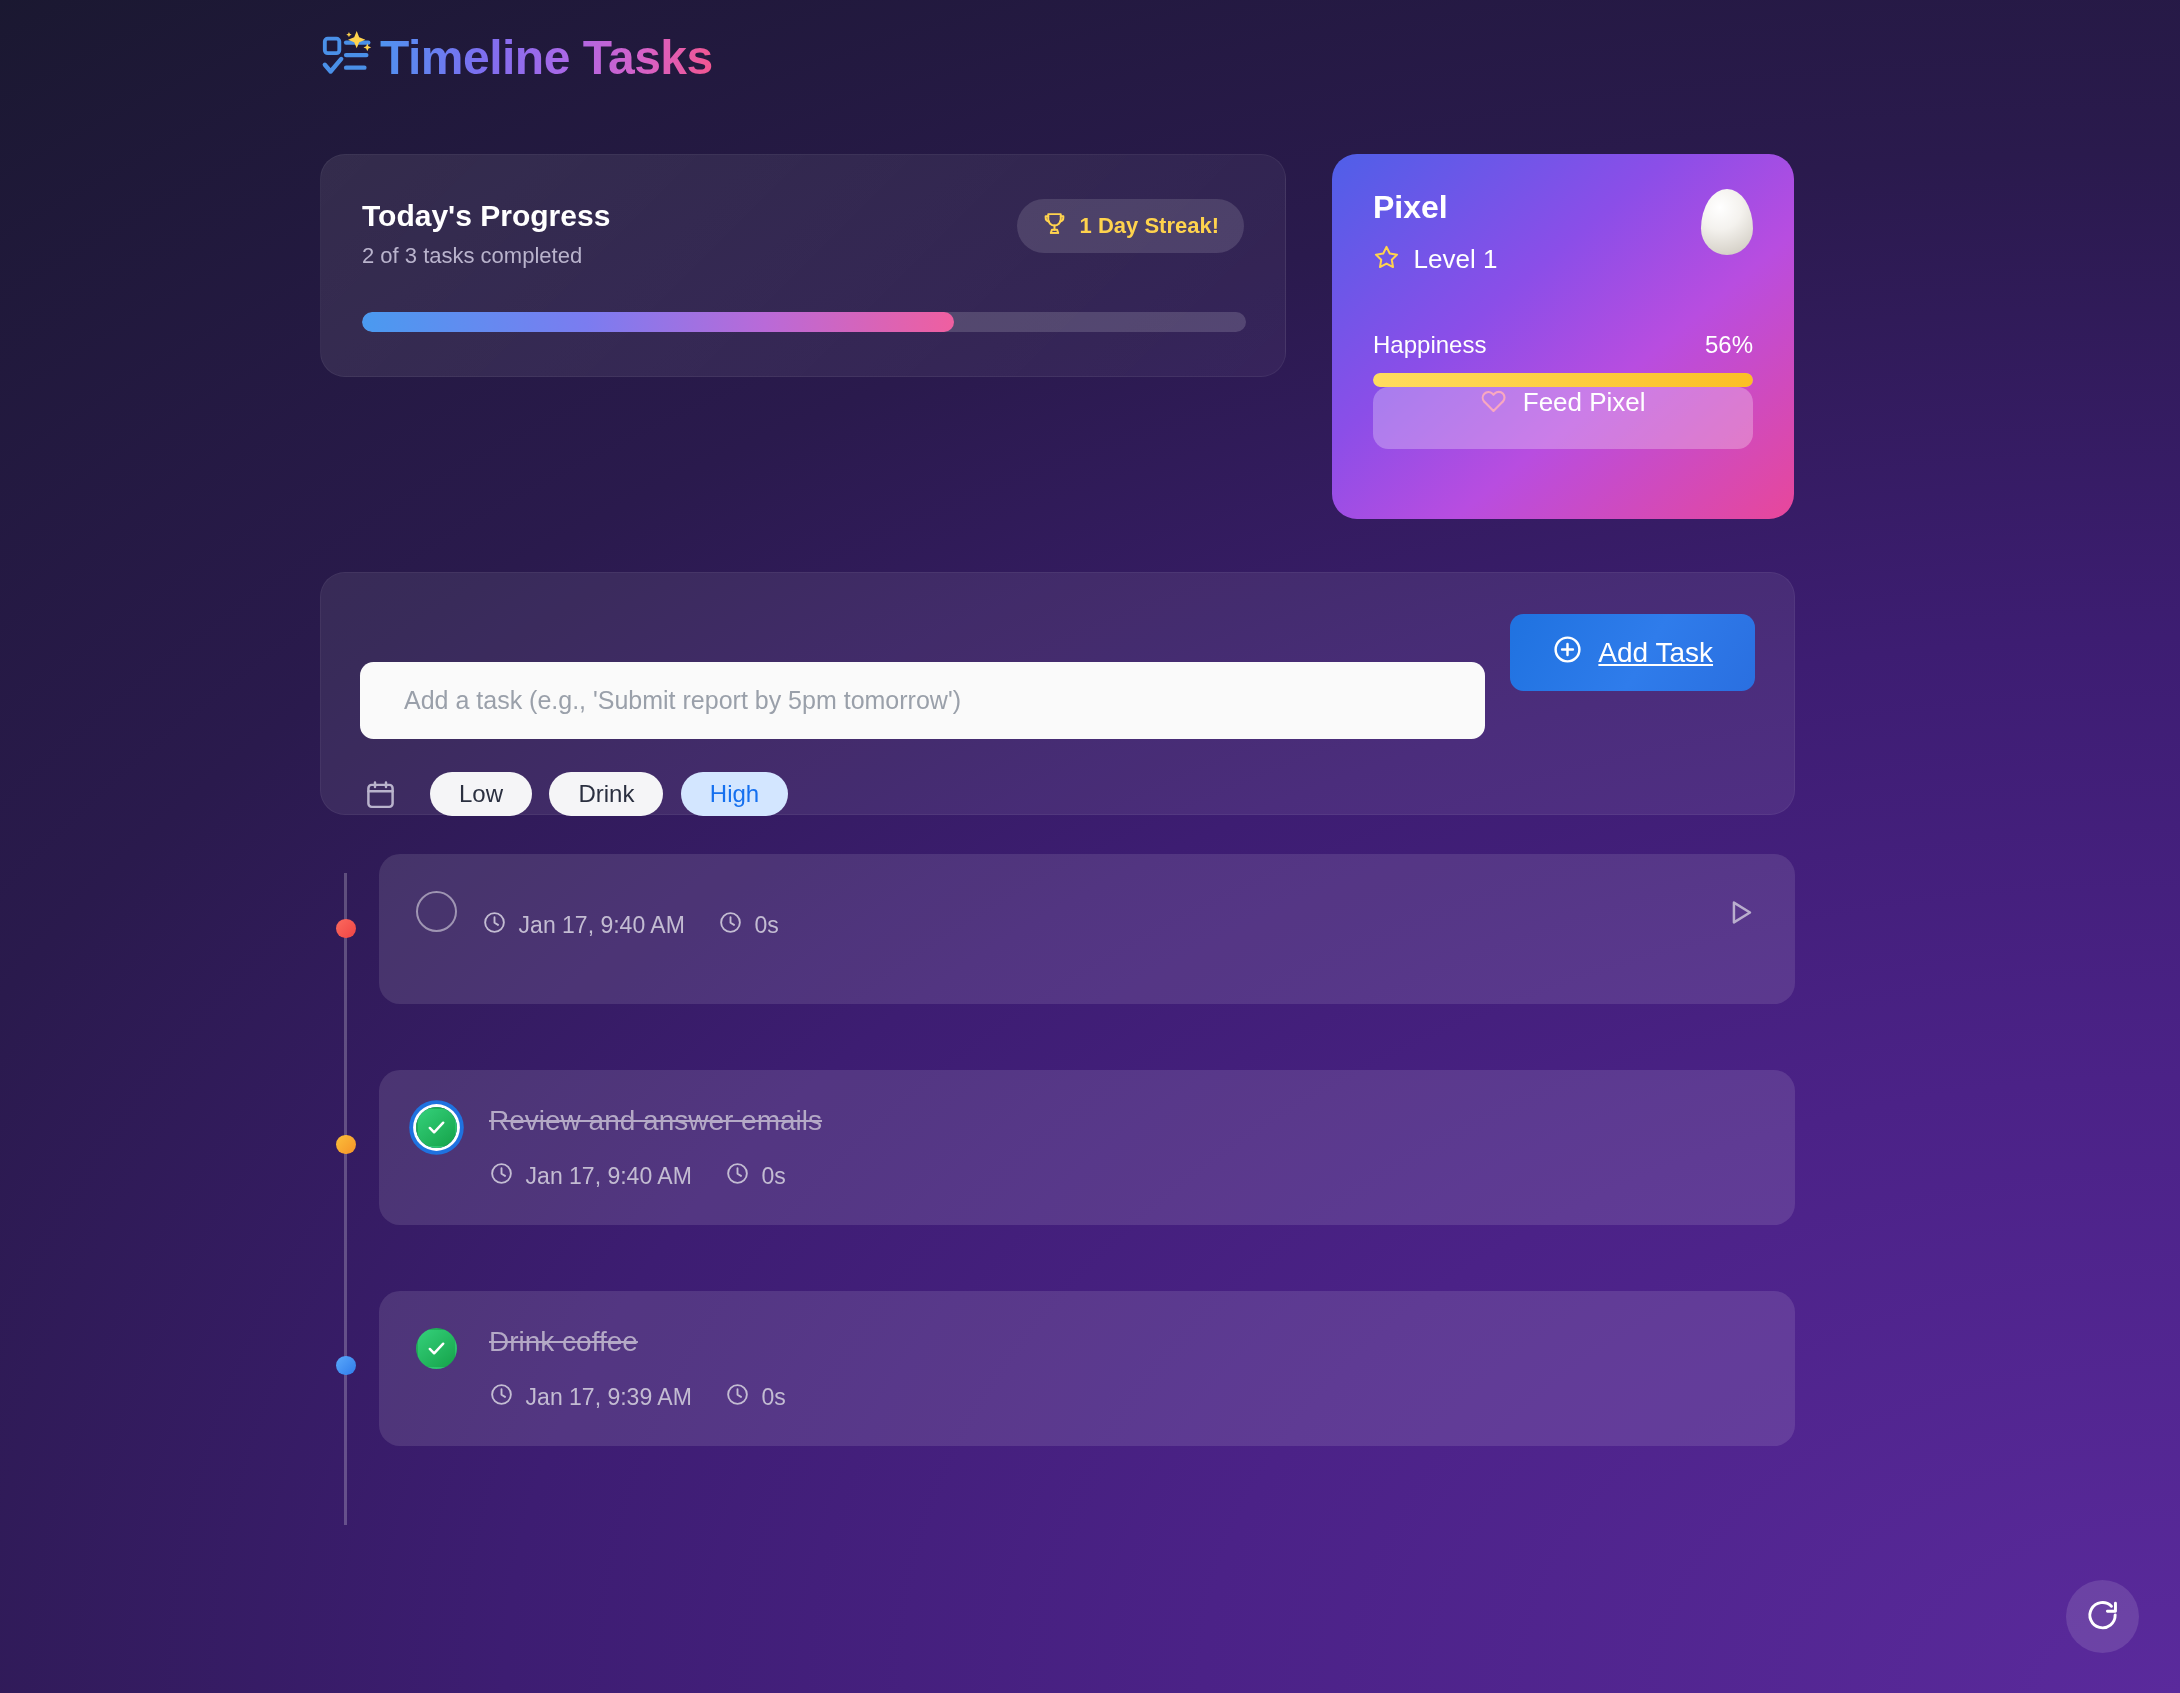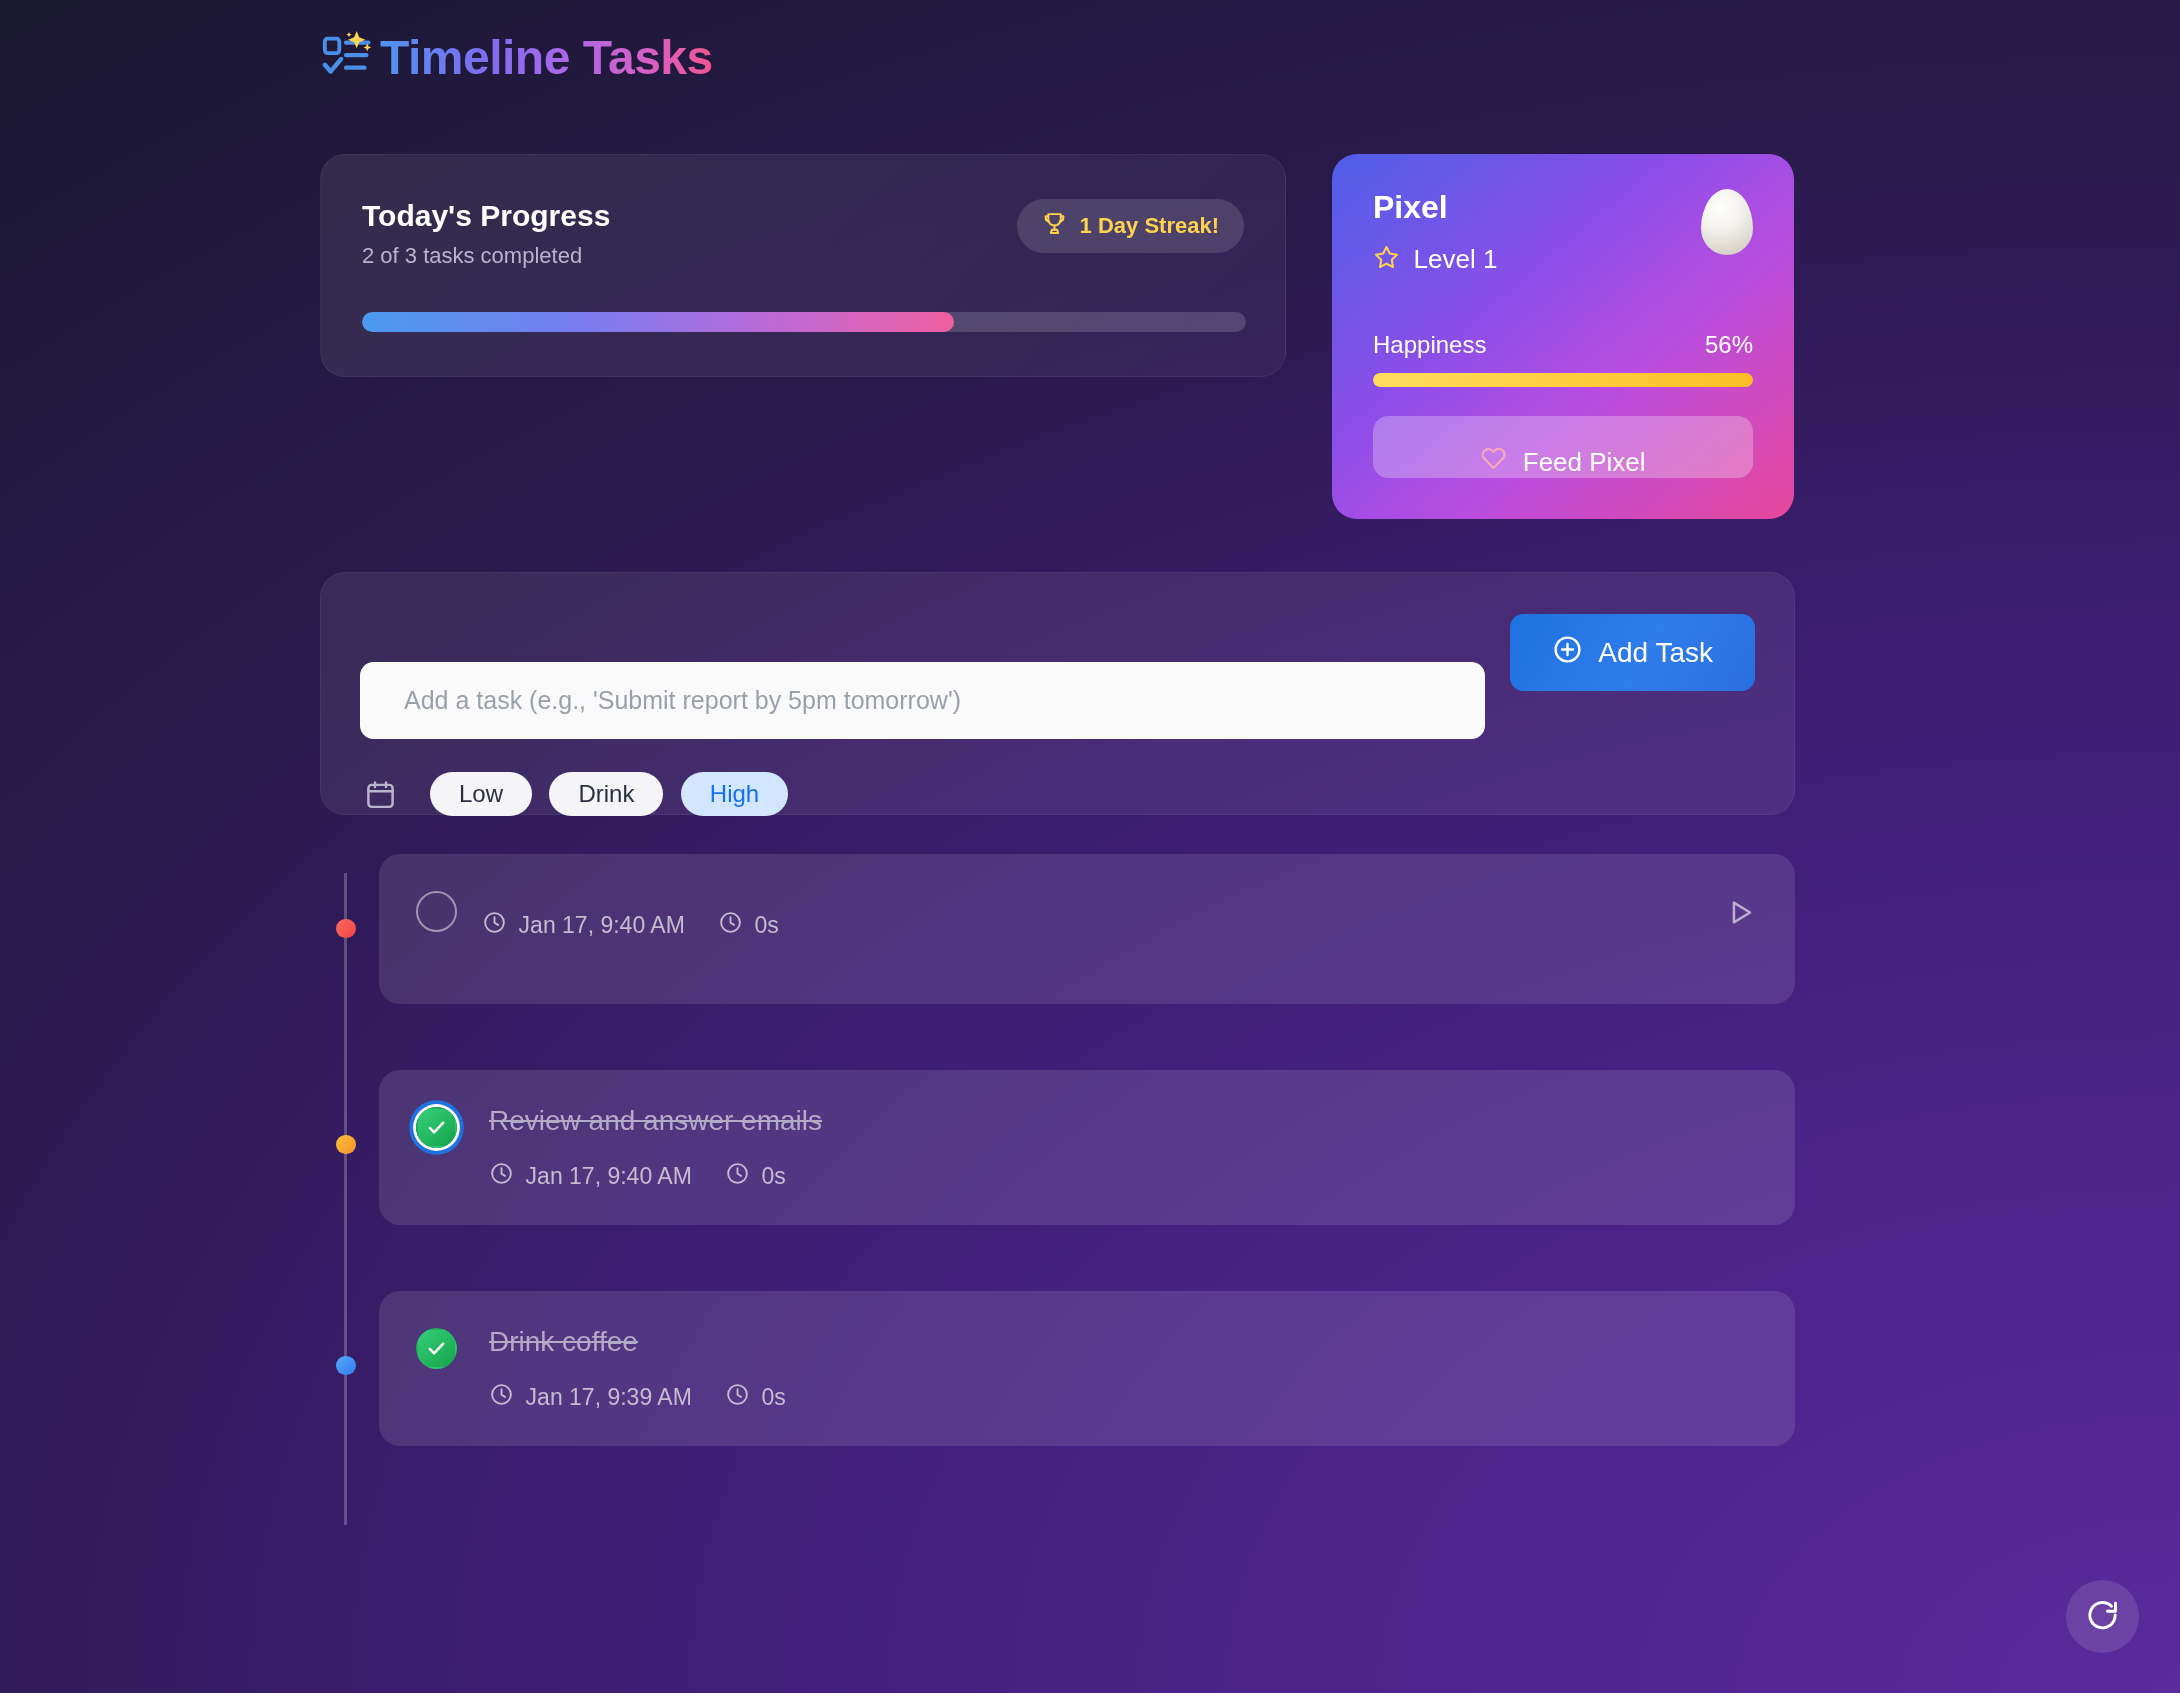--- a/index.html
+++ b/index.html
@@ -165,31 +165,30 @@
     border-radius: 965px;
     background: rgba(255,255,255,0.26);
     overflow: hidden;
   }
   .happiness-fill {
     height: 100%;
     border-radius: 965px;
     background: linear-gradient(90deg, #ffdc5e 0%, #fbbf24 100%);
   }
   .feed-button {
-    margin-top: 29px;
     width: 100%;
     height: 62px;
     border: none;
     border-radius: 15.4px;
     background: rgba(255,255,255,0.27);
     color: #ffffff;
     font-family: inherit;
     font-size: 26px;
     display: flex;
-    align-items: flex-end;
+    align-items: flex-start;
     justify-content: center;
     gap: 15.4px;
     cursor: pointer;
   }
 
   
   .composer {
     position: absolute;
     left: 320px;
     top: 572px;
@@ -222,20 +221,21 @@
     border-radius: 13.5px;
     background: linear-gradient(120deg, #1f72e0 0%, #2f7ceb 55%, #2a6fe0 100%);
     color: #ffffff;
     font-family: inherit;
     font-size: 28px;
     display: flex;
     align-items: center;
     justify-content: center;
     gap: 15.4px;
     cursor: pointer;
+    text-decoration: underline;
   }
   .priority-row {
     display: flex;
     align-items: center;
     gap: 17.4px;
     margin-top: 33px;
   }
   .calendar-btn {
     width: 41px;
     height: 41px;

